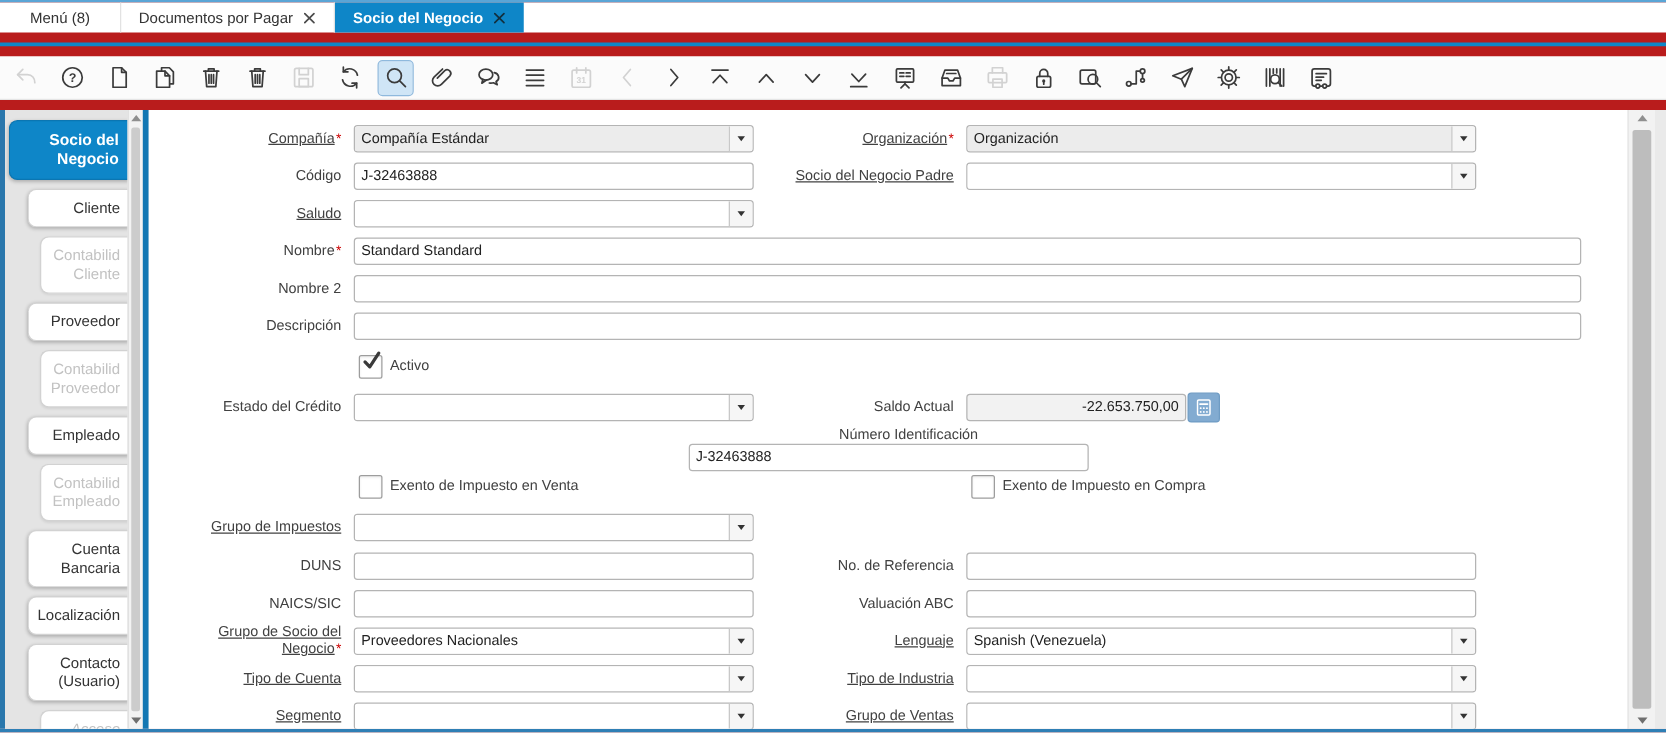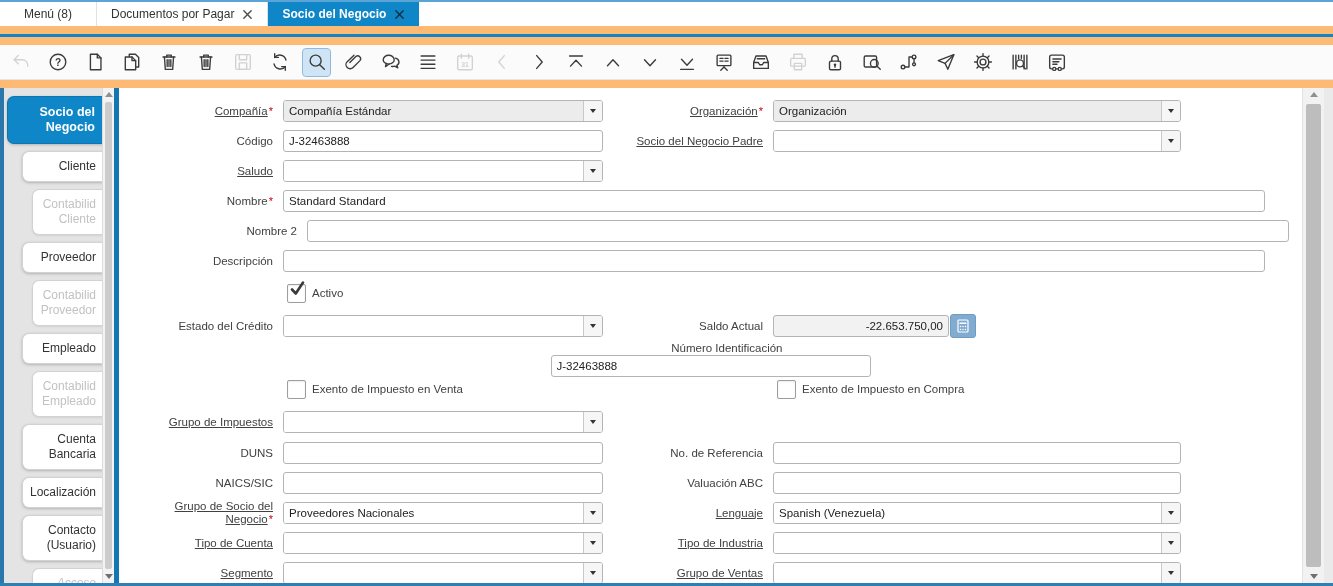--- a/index.html
+++ b/index.html
@@ -1,18 +1,18 @@
 <!DOCTYPE html>
 <html><head>
 <meta charset="utf-8">
 <style>
   html,body{margin:0;padding:0;background:#fff;}
   body{width:1333px;height:586px;font-family:"Liberation Sans",sans-serif;overflow:hidden;}
   .window{box-sizing:border-box;width:1333px;height:586px;display:flex;flex-direction:column;
-    border-top:2px solid #5aa5d6;border-bottom:3px solid #2f7fb5;background:#fdba74;gap:8px;}
+    border-top:2px solid #5aa5d6;border-bottom:3px solid #2f7fb5;background:#b91c1c;gap:8px;}
 
   
   .tabbar{height:24px;background:#fff;display:flex;align-items:stretch;flex:none;}
   .wtab{display:flex;align-items:center;gap:8px;padding:4px 14px;font-size:12px;color:#333;
     border-right:1px solid #e2e2e2;cursor:pointer;white-space:nowrap;}
   .wtab:first-child{padding:0 24px;}
   .wtab.active{background:#0e86c8;color:#fff;font-weight:bold;border-right:none;}
   .wtab-close{display:flex;align-items:center;color:#4c4c4c;}
   .wtab.active .wtab-close{color:#12303f;}
   .wtab-close svg{width:11px;height:11px;}
@@ -382,21 +382,21 @@
               </div>
             </div>
           </div>
         </div>
         <div class="frow" style="height: 30px;">
           <div class="lab"><span class="flabel">Nombre</span><span class="req">*</span></div>
           <div class="fldfull">
             <input class="txt" value="Standard Standard" style="">
           </div>
         </div>
-        <div class="frow" style="height: 30px; margin-left: 24px;">
+        <div class="frow" style="height: 30px;">
           <div class="lab"><span class="flabel">Nombre 2</span></div>
           <div class="fldfull">
             <input class="txt" value="" style="">
           </div>
         </div>
         <div class="frow" style="height: 30px;">
           <div class="lab"><span class="flabel">Descripción</span></div>
           <div class="fldfull">
             <input class="txt" value="" style="">
           </div>

